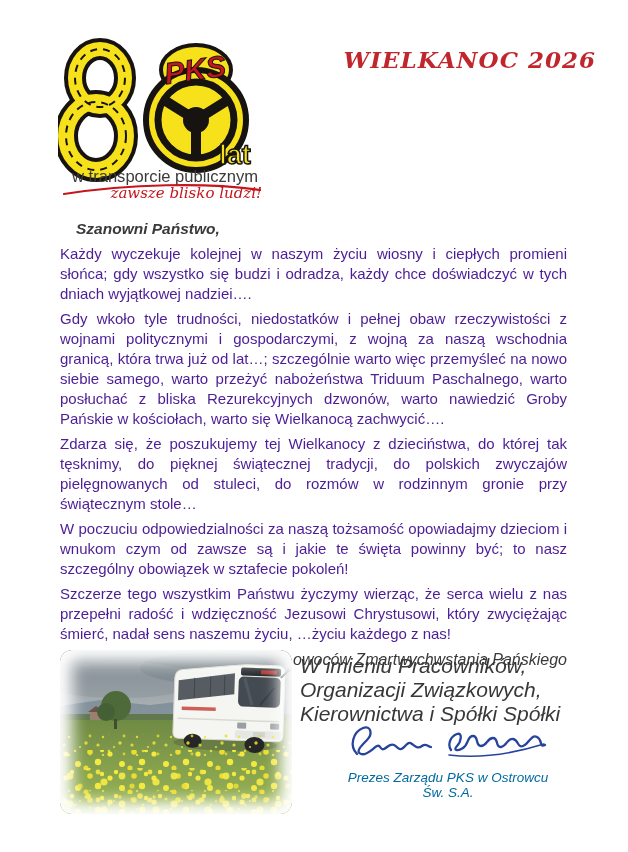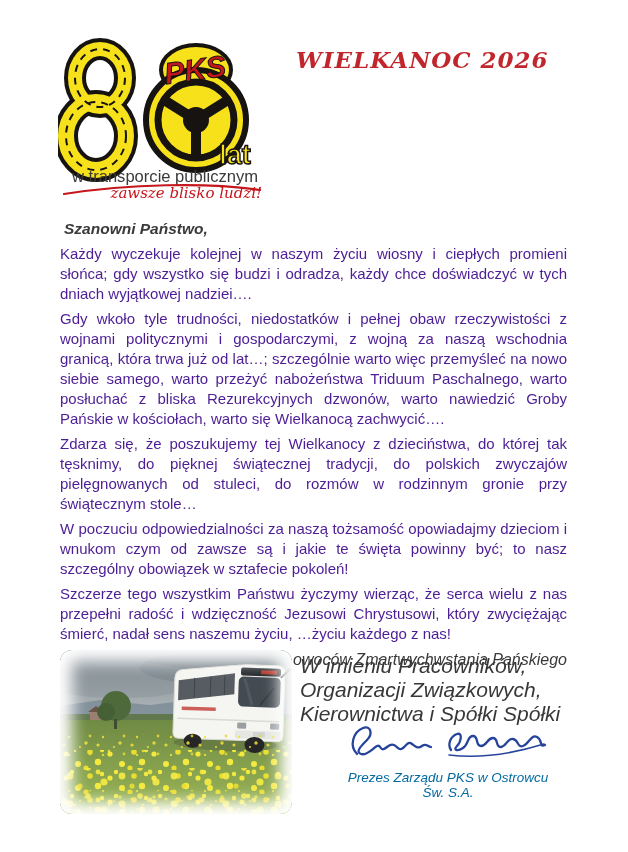--- a/index.html
+++ b/index.html
@@ -2,29 +2,29 @@
 <html lang="pl"><head>
 <meta charset="utf-8">
 <style>
   html,body{margin:0;padding:0;background:#ffffff;}
   .page{position:relative;width:628px;height:852px;background:#ffffff;overflow:hidden;
         font-family:"Liberation Sans",sans-serif;color:#3a3a3a;}
   .sr{position:absolute;width:1px;height:1px;overflow:hidden;clip:rect(0 0 0 0);white-space:nowrap;}
 
   
   .logo{position:absolute;left:58px;top:34px;width:212px;height:168px;}
-  .easter-title{position:absolute;left:296px;top:46px;width:300px;text-align:left;
+  .easter-title{position:absolute;left:296px;top:46px;width:300px;text-align:right;
         font-family:"DejaVu Serif",serif;font-style:italic;font-weight:bold;
         font-size:23px;letter-spacing:1px;color:#c0262c;}
   .verse{position:absolute;left:306px;top:92px;font-style:italic;font-size:18px;
         line-height:27.5px;color:#383838;}
 
   
   .body-text{position:absolute;left:60px;top:219px;width:507px;}
-  .salutation{font-weight:bold;font-style:italic;font-size:15.5px;line-height:20px;margin:0 4px 5px;}
+  .salutation{font-weight:bold;font-style:italic;font-size:15.5px;line-height:20px;margin:0 16px 5px;}
   .body-text p{margin:0 0 5px;font-size:15px;line-height:20px;text-align:justify;color:#4c1d95;}
   .closing{margin-top:3px;text-align:right;padding-right:0px;font-style:italic;
         font-size:16px;line-height:21px;color:#383838;}
 
   
   .signoff{position:absolute;left:300px;top:654px;width:262px;text-align:left;
         font-style:italic;font-size:21px;line-height:24px;color:#383838;}
   .signature{position:absolute;left:347px;top:720px;width:210px;height:42px;}
   .sig-title{position:absolute;left:338px;top:770px;width:220px;text-align:center;
         font-style:italic;font-size:13.5px;color:#0369a1;}

